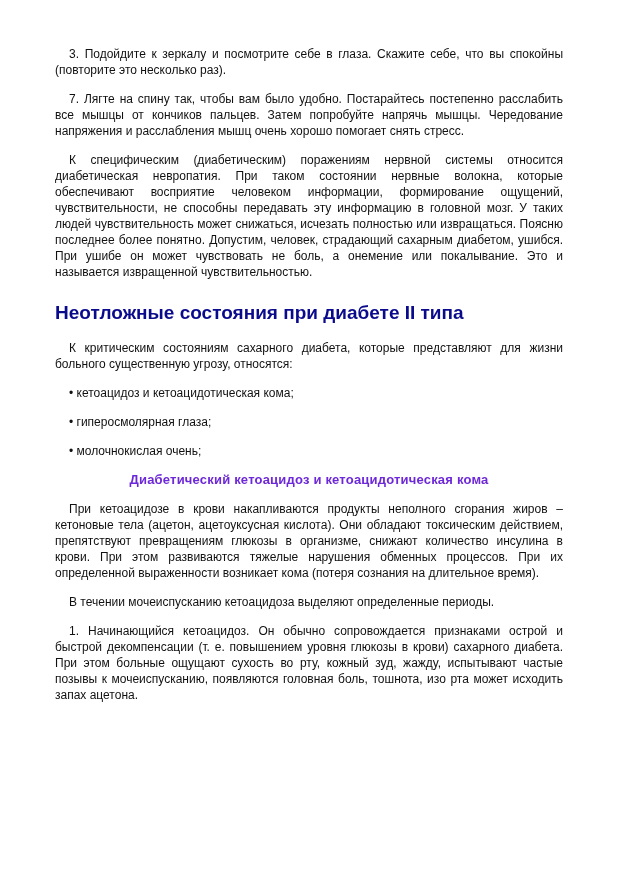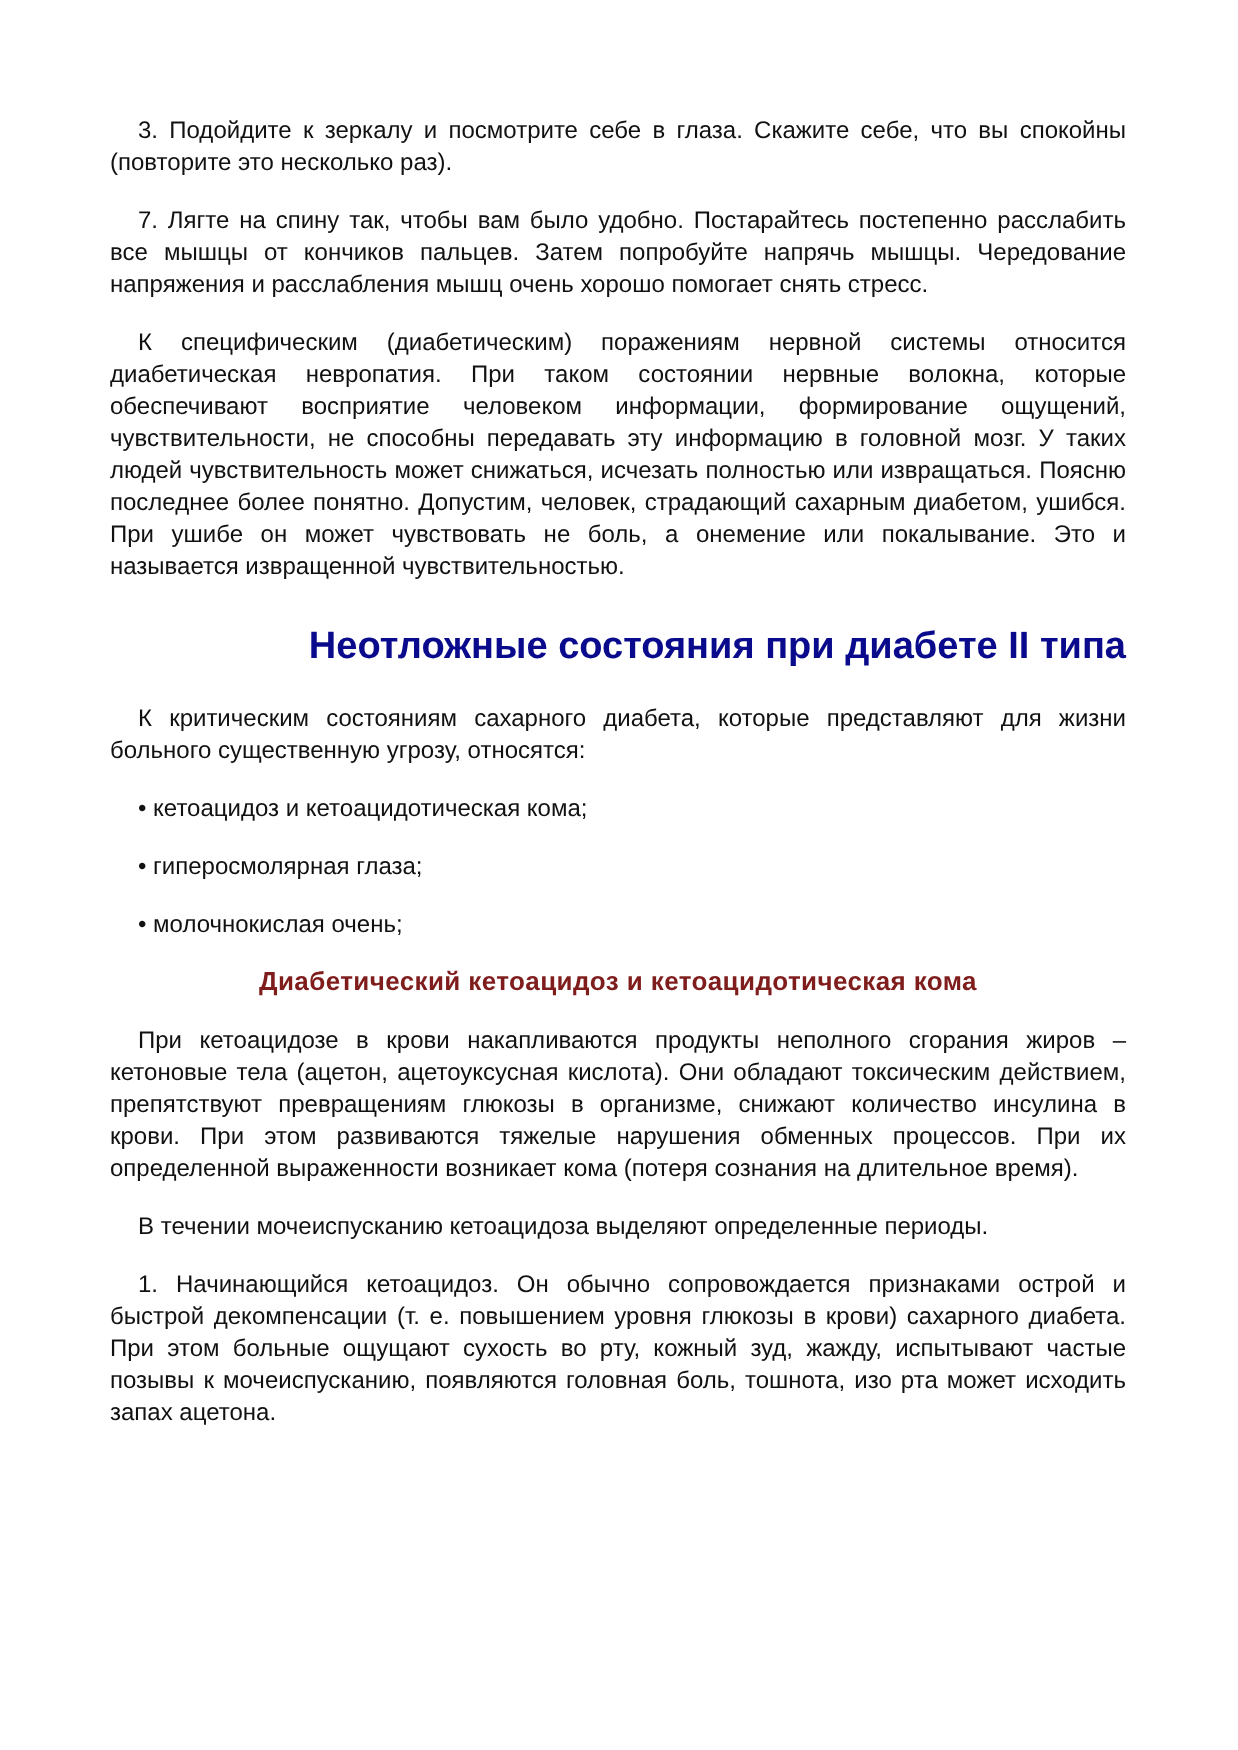--- a/index.html
+++ b/index.html
@@ -11,48 +11,48 @@
       width: 619px;
       height: 875px;
       position: relative;
       overflow: hidden;
       font-family: "Liberation Sans", sans-serif;
       color: #111111;
     }
     .page {
       position: absolute;
       left: 55px;
-      top: 57px;
+      top: 46px;
       width: 508px;
     }
     .para {
       font-size: 12px;
       line-height: 16px;
       text-align: justify;
       text-indent: 14px;
       margin: 0 0 13px 0;
     }
     .bullet {
       font-size: 12px;
       line-height: 16px;
       margin: 0 0 13px 0;
       padding-left: 14px;
     }
     .h2 {
       font-size: 19px;
       font-weight: bold;
       color: #0a0a8c;
-      text-align: right;
+      text-align: left;
       margin: 21px 0 15px 0;
       line-height: 24px;
     }
     .h3 {
       font-size: 13px;
       font-weight: bold;
-      color: #7f1d1d;
+      color: #6d28d9;
       text-align: center;
       margin: 4px 0 13px 0;
       line-height: 16px;
       letter-spacing: 0.2px;
     }
   </style>
 </head>
 <body>
 
 <div class="page">

